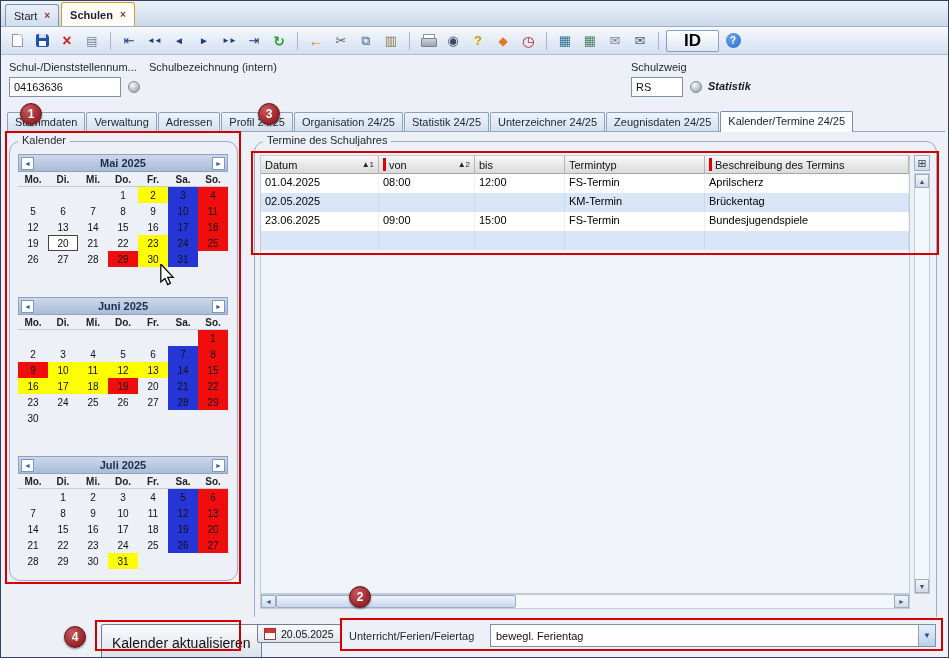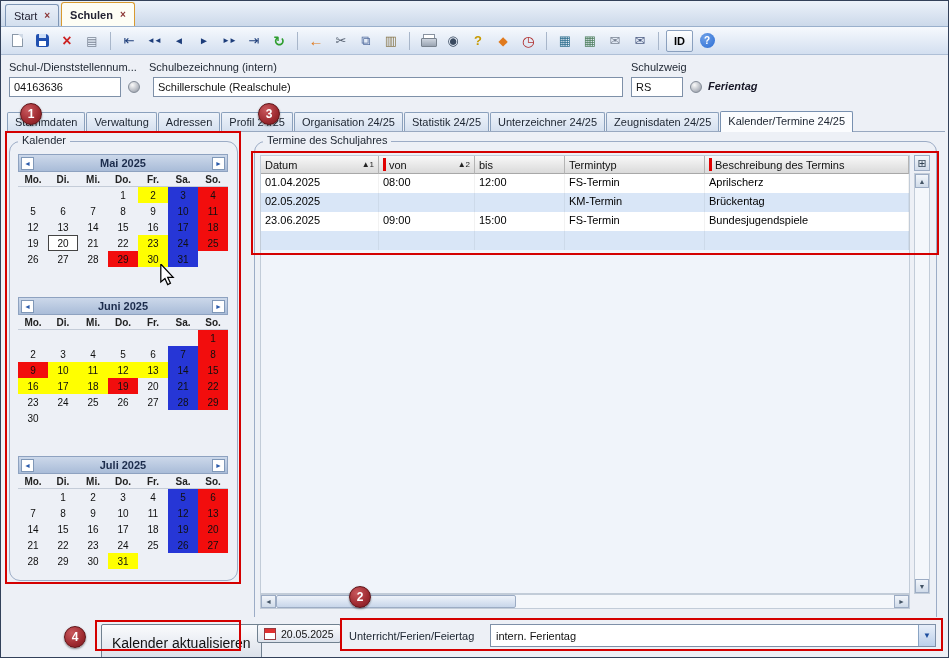--- a/index.html
+++ b/index.html
@@ -8,21 +8,21 @@
 
   
   .doctabbar{position:absolute;left:0;top:0;width:100%;height:26px;background:linear-gradient(#ecf2fa,#ccd9ea);border-bottom:1px solid #9ab0cc;display:flex;align-items:flex-end;padding-left:4px;gap:2px}
   .doctab{height:22px;display:flex;align-items:center;gap:7px;padding:0 8px;border:1px solid #7e96b6;border-bottom:none;border-radius:3px 3px 0 0;background:linear-gradient(#e9eff8,#d3dfee);font-size:11px;color:#223}
   .doctab.active{background:#fdfdf5;border:1px solid #d89a30;border-bottom:none;height:24px;font-weight:bold}
   .tclose{color:#8a3434;font-weight:bold;font-size:10px;cursor:default}
 
   
   .toolbar{position:absolute;left:0;top:26px;width:100%;height:28px;background:linear-gradient(#f6f9fd,#d3dff0);border-bottom:1px solid #aebfd6;display:flex;align-items:center;padding:0 5px;gap:3px}
   .tbtn{width:22px;height:22px;display:flex;align-items:center;justify-content:center;border-radius:2px}
-  .tbtn-text{width:auto;padding:1px 7px;border:1px solid #8aa0be;background:linear-gradient(#ffffff,#dde6f2);font-weight:bold;font-size:11px}
+  .tbtn-text{width:auto;padding:1px 17px;border:1px solid #8aa0be;background:linear-gradient(#ffffff,#dde6f2);font-weight:bold;font-size:17px}
   .tsep{width:1px;height:18px;background:#a8b6ca;margin:0 4px}
   .tglyph{line-height:1;font-size:12px}
   .ci-page{width:11px;height:13px;background:#fff;border:1px solid #8a98a8;position:relative;display:inline-block}
   .ci-page::after{content:"";position:absolute;right:-1px;top:-1px;border-style:solid;border-width:0 5px 5px 0;border-color:transparent #cfd9e6 transparent transparent}
   .ci-floppy{width:13px;height:13px;background:#2050b0;border-radius:2px 4px 2px 2px;position:relative;display:inline-block}
   .ci-floppy::before{content:"";position:absolute;left:3px;top:0;width:7px;height:4px;background:#cfe0f8}
   .ci-floppy::after{content:"";position:absolute;left:3px;bottom:1px;width:7px;height:5px;background:#fff}
   .ci-print{width:14px;height:13px;position:relative;display:inline-block}
   .ci-print::before{content:"";position:absolute;left:2px;top:0;width:10px;height:6px;background:#fff;border:1px solid #8892a0}
   .ci-print::after{content:"";position:absolute;left:0;bottom:0;width:14px;height:7px;background:linear-gradient(#cdd4de,#9aa4b2);border:1px solid #78828e;border-radius:1px}
@@ -192,24 +192,23 @@
         <span class="ci-help">?</span>
       </div>
     </div>
 
   <div class="formarea">
     <div class="flabel" style="left:8px;top:6px">Schul-/Dienststellennum...</div>
     <div class="flabel" style="left:148px;top:6px">Schulbezeichnung (intern)</div>
     <div class="flabel" style="left:630px;top:6px">Schulzweig</div>
     <input class="finput" style="left: 8px; top: 22px; width: 112px;" value="04163636">
     <div class="lamp" style="left:127px;top:26px"></div>
-    <input class="finput" style="left: 152px; top: 22px; width: 470px;" value="Schillerschule (Realschule)">
     <input class="finput" style="left: 630px; top: 22px; width: 52px;" value="RS">
     <div class="lamp" style="left:689px;top:26px"></div>
-    <div class="branchtext" style="left:707px;top:25px">Ferientag</div>
+    <div class="branchtext" style="left:707px;top:25px">Statistik</div>
   </div>
 
   <div class="tabstrip">
       <div class="tab">Stammdaten</div>
       <div class="tab">Verwaltung</div>
       <div class="tab">Adressen</div>
       <div class="tab">Profil 24/25</div>
       <div class="tab">Organisation 24/25</div>
       <div class="tab">Statistik 24/25</div>
       <div class="tab">Unterzeichner 24/25</div>
@@ -484,21 +483,21 @@
   </div>
 
   <div class="bottombar">
     <button class="pushbtn" style="left:100px;top:7px">Kalender aktualisieren</button>
     <div class="datebtn" style="left:256px;top:7px">
       <span class="ci-cal"></span>
       <span>20.05.2025</span>
     </div>
     <div class="blabel" style="left:348px;top:13px">Unterricht/Ferien/Feiertag</div>
     <div class="combo" style="left:489px;top:7px;width:446px">
-      <span class="combotext">intern. Ferientag</span>
+      <span class="combotext">bewegl. Ferientag</span>
       <span class="comboarrow">▼</span>
     </div>
   </div>
 
   <div class="rrect" style="left:4px;top:130px;width:236px;height:453px"></div>
   <div class="rrect" style="left:250px;top:150px;width:688px;height:104px"></div>
   <div class="rrect" style="left:339px;top:617px;width:603px;height:33px"></div>
   <div class="rrect" style="left:94px;top:619px;width:146px;height:31px"></div>
 
   <div class="badge" style="left:19px;top:102px">1</div>

